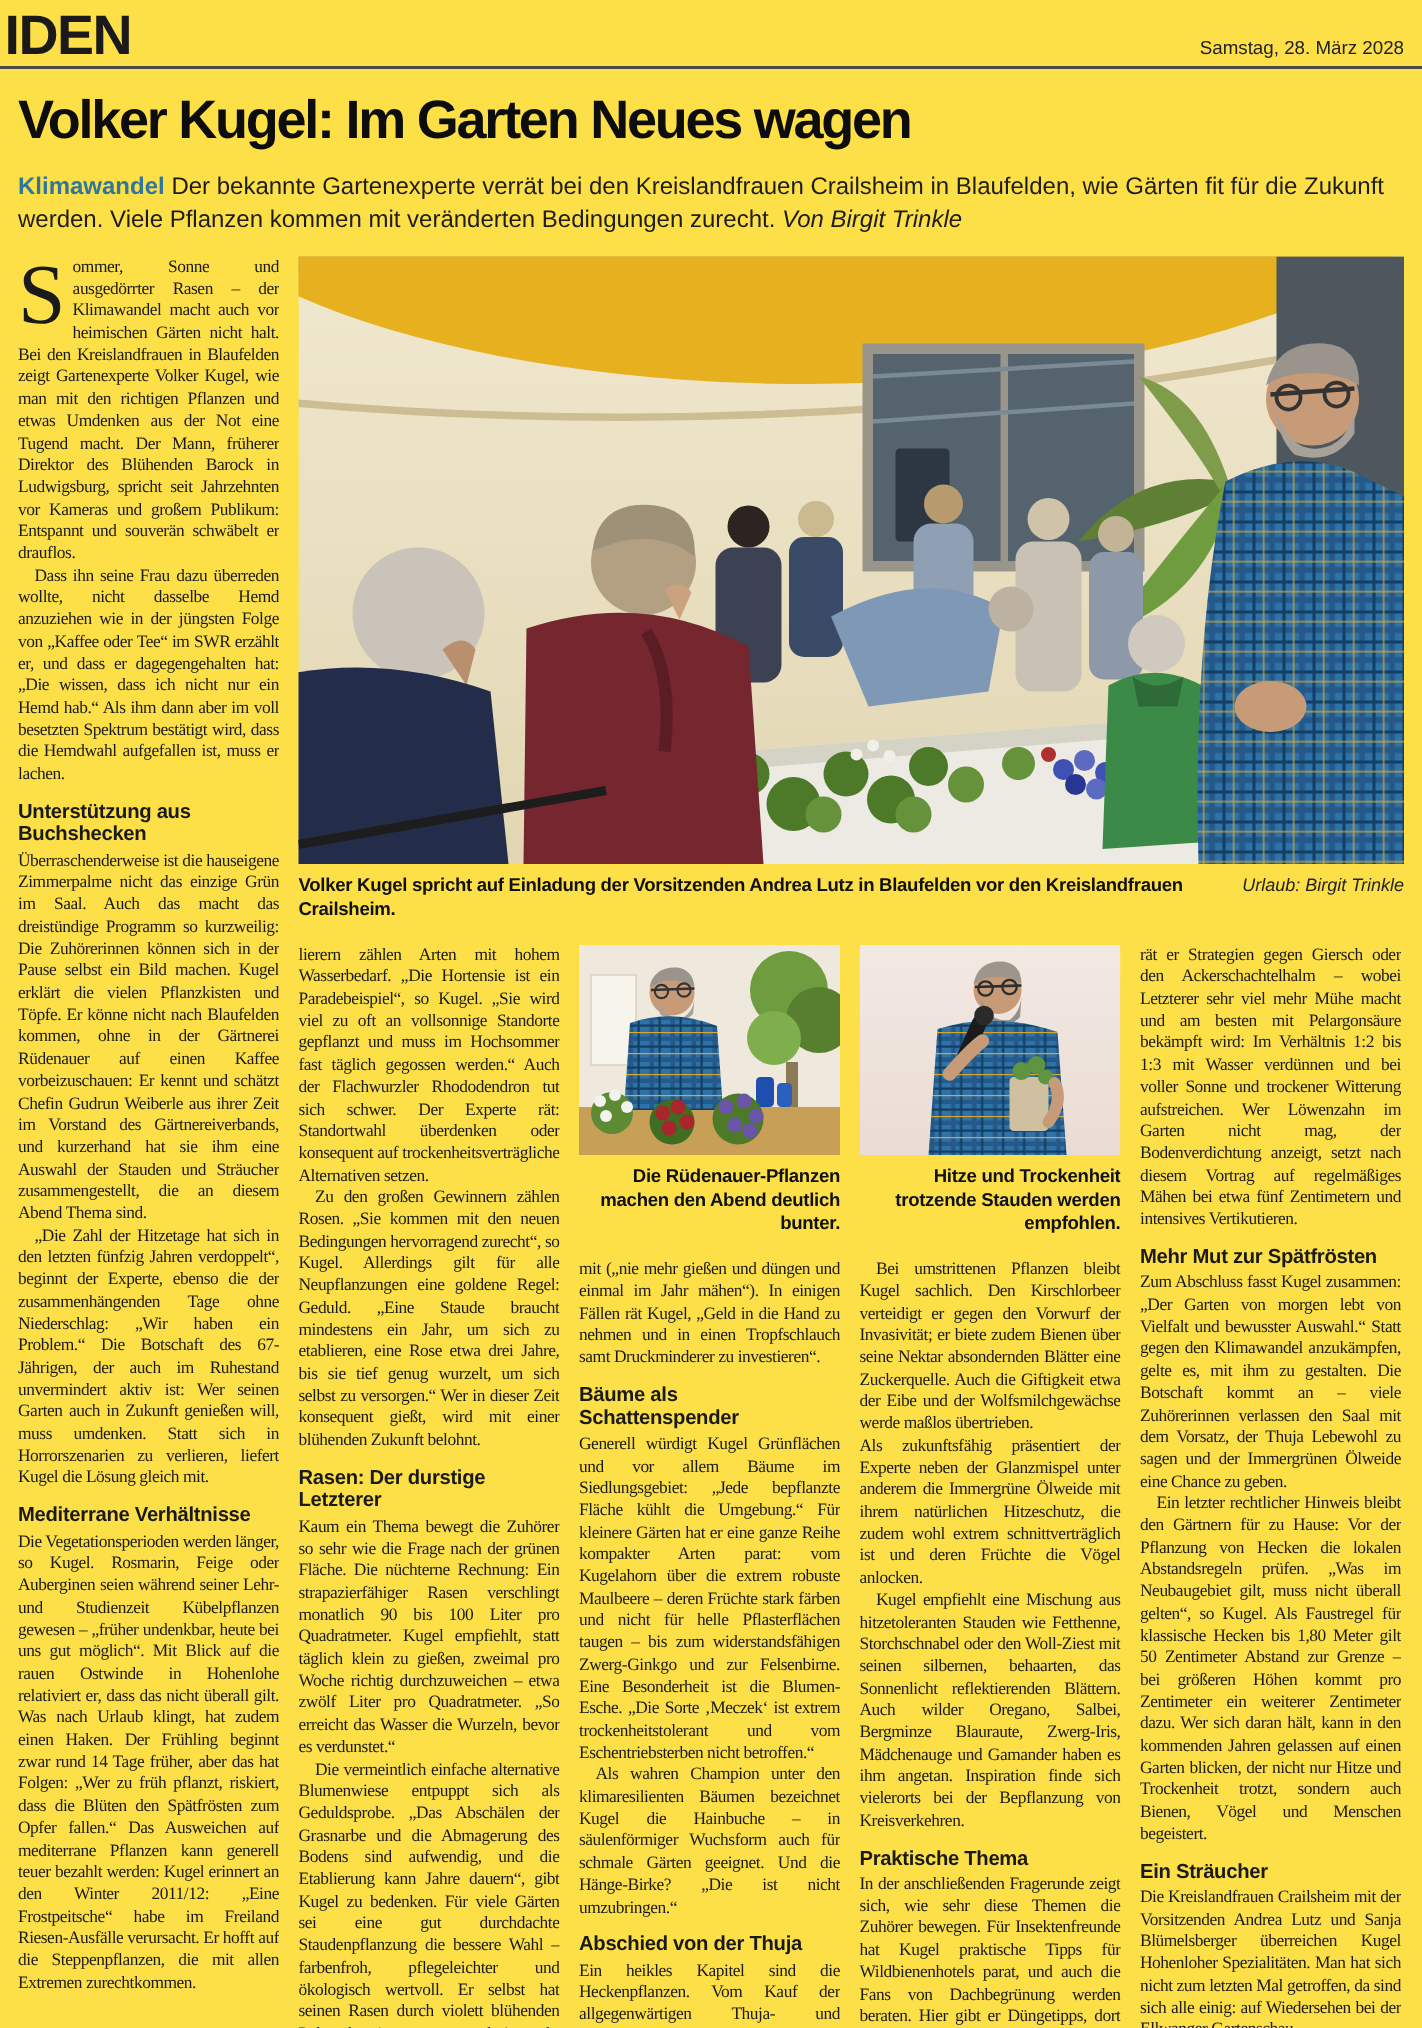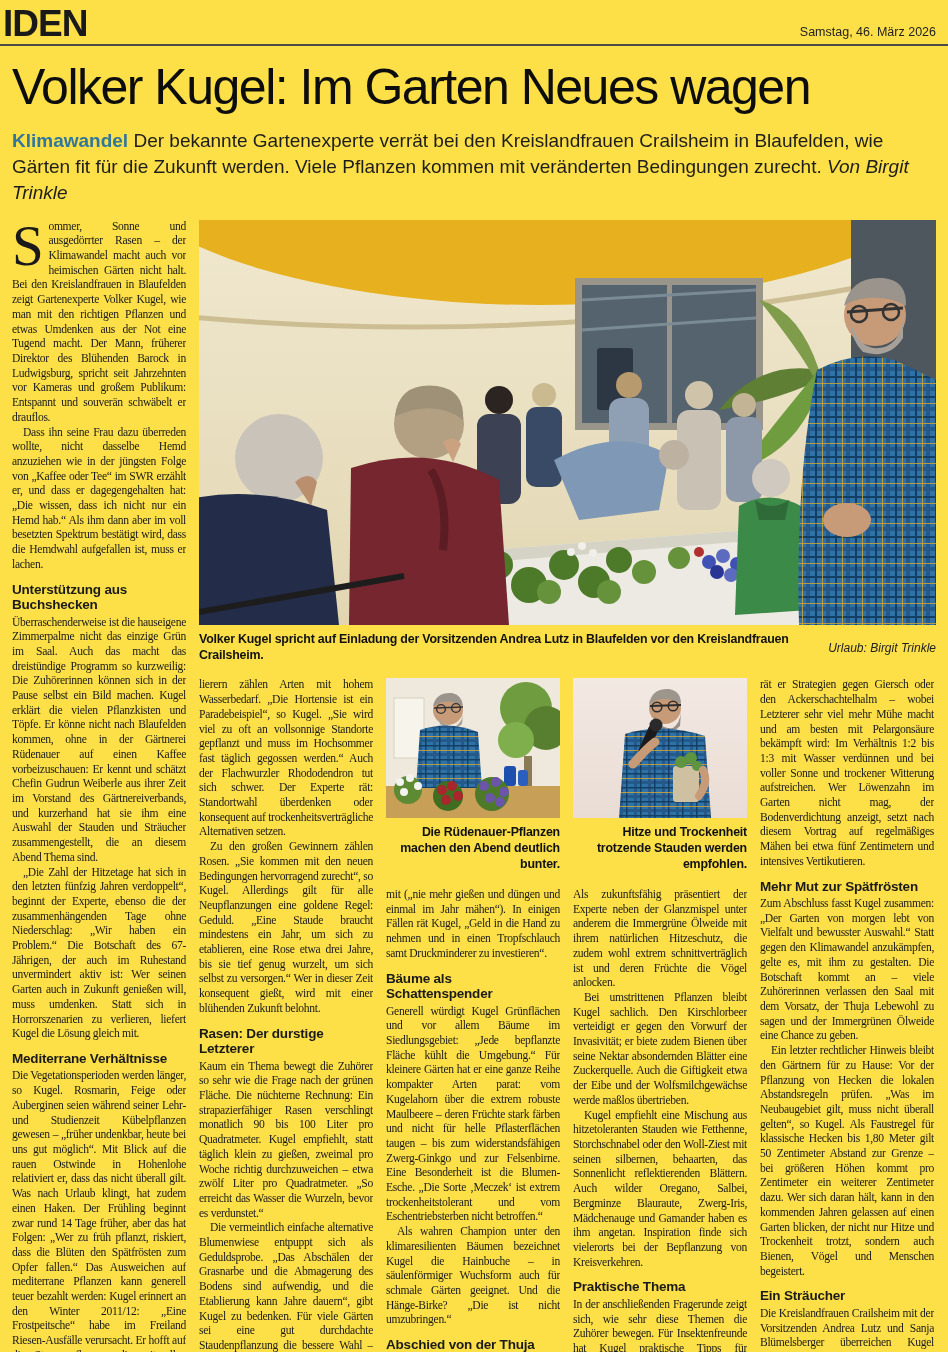--- a/index.html
+++ b/index.html
@@ -5,55 +5,55 @@
   html,body{margin:0;padding:0;background:#fff;}
   .page{position:relative;width:948px;height:1352px;overflow:hidden;background:#fde047;
         font-family:"Liberation Serif",serif;color:#1a1a1a;box-sizing:border-box;padding:0 12px;}
   
   .masthead{display:flex;justify-content:space-between;align-items:flex-end;
             border-bottom:2px solid #4a4a4a;height:44px;margin:0 -12px;padding:0 12px;}
   .section-name{font-family:"Liberation Sans",sans-serif;font-weight:bold;font-size:37px;
                 letter-spacing:-1px;margin-left:-9px;line-height:40px;}
   .issue-date{font-family:"Liberation Sans",sans-serif;font-size:12.5px;color:#222;padding-bottom:5px;}
   
-  .headline{font-family:"Liberation Sans",sans-serif;font-weight:normal;font-size:50px;
+  .headline{font-family:"Liberation Sans",sans-serif;font-weight:bold;font-size:36px;
             letter-spacing:-1.5px;margin:16px 0 0 0;line-height:1.02;color:#0d0d0d;}
-  .kicker{font-family:"Liberation Sans",sans-serif;font-size:19px;line-height:1.38;
+  .kicker{font-family:"Liberation Sans",sans-serif;font-size:16px;line-height:1.38;
           margin:15px 0 0 0;color:#1d1d1d;}
   .kicker-label{color:var(--accent,#31769b);font-weight:bold;}
   .byline{font-style:italic;}
   
   .content{display:flex;gap:13px;margin-top:13px;}
   .col{width:174px;flex:0 0 auto;font-size:11.6px;line-height:14.7px;text-align:justify;
        letter-spacing:-0.3px;hyphens:auto;overflow:hidden;}
   .right{flex:1 1 auto;min-width:0;}
   .lower{display:flex;gap:13px;margin-top:15px;}
   .para{margin:0;}
   .para.indent{text-indent:11px;}
   .subhead{font-family:"Liberation Sans",sans-serif;font-weight:bold;font-size:13.5px;
            letter-spacing:-0.2px;margin:9px 0 3px 0;text-align:left;line-height:1.15;}
   .dropcap{float:left;font-size:57px;line-height:46px;padding:3px 5px 0 0;font-family:"Liberation Serif",serif;}
   
   figure{margin:0;}
   .main-photo svg{display:block;width:737px;height:405px;}
   .small-photo svg{display:block;width:174px;height:140px;}
-  .caption-row{display:flex;justify-content:space-between;align-items:center;margin-top:7px;}
+  .caption-row{display:flex;justify-content:space-between;align-items:flex-start;margin-top:7px;}
   .caption{font-family:"Liberation Sans",sans-serif;font-weight:bold;font-size:12.4px;
            line-height:1.28;color:#111;letter-spacing:-0.2px;}
   .credit{font-family:"Liberation Sans",sans-serif;font-style:italic;font-size:12px;color:#222;white-space:nowrap;}
   .caption.small{margin:7px 0 15px 0;text-align:right;}
 </style>
 </head>
 <body>
 
 <div class="page">
 
   <header class="masthead">
     <div class="section-name">IDEN</div>
-    <div class="issue-date">Samstag, 46. März 2026</div>
+    <div class="issue-date">Samstag, 28. März 2028</div>
   </header>
 
   <h1 class="headline">Volker Kugel: Im Garten Neues wagen</h1>
 
   <p class="kicker"><span class="kicker-label">Klimawandel</span><span> Der bekannte Gartenexperte verrät bei den Kreislandfrauen Crailsheim in Blaufelden, wie Gärten fit für die Zukunft werden. Viele Pflanzen kommen mit veränderten Bedingungen zurecht. </span><span class="byline">Von Birgit Trinkle</span></p>
 
   <div class="content">
 
     <div class="col">
         <p class="para"><span class="dropcap">S</span>ommer, Sonne und ausgedörrter Rasen – der Klimawandel macht auch vor heimischen Gärten nicht halt. Bei den Kreislandfrauen in Blaufelden zeigt Gartenexperte Volker Kugel, wie man mit den richtigen Pflanzen und etwas Umdenken aus der Not eine Tugend macht. Der Mann, früherer Direktor des Blühenden Barock in Ludwigsburg, spricht seit Jahrzehnten vor Kameras und großem Publikum: Entspannt und souverän schwäbelt er drauflos.</p>
@@ -306,22 +306,22 @@
                     <circle cx="108" cy="84" r="6"></circle>
                     <circle cx="118" cy="80" r="6"></circle>
                     <circle cx="124" cy="88" r="5"></circle>
                   </g>
                 <path d="M126,118 Q136,104 130,92" stroke="#c79b77" stroke-width="8" fill="none" stroke-linecap="round"></path>
               </g>
             </svg>
           </figure>
           <div class="caption small">Hitze und Trockenheit trotzende Stauden werden empfohlen.</div>
           <div>
+              <p class="para indent">Bei umstrittenen Pflanzen bleibt Kugel sachlich. Den Kirschlorbeer verteidigt er gegen den Vorwurf der Invasivität; er biete zudem Bienen über seine Nektar absondernden Blätter eine Zuckerquelle. Auch die Giftigkeit etwa der Eibe und der Wolfsmilchgewächse werde maßlos übertrieben.</p>
               <p class="para">Als zukunftsfähig präsentiert der Experte neben der Glanzmispel unter anderem die Immergrüne Ölweide mit ihrem natürlichen Hitzeschutz, die zudem wohl extrem schnittverträglich ist und deren Früchte die Vögel anlocken.</p>
-              <p class="para indent">Bei umstrittenen Pflanzen bleibt Kugel sachlich. Den Kirschlorbeer verteidigt er gegen den Vorwurf der Invasivität; er biete zudem Bienen über seine Nektar absondernden Blätter eine Zuckerquelle. Auch die Giftigkeit etwa der Eibe und der Wolfsmilchgewächse werde maßlos übertrieben.</p>
               <p class="para indent">Kugel empfiehlt eine Mischung aus hitzetoleranten Stauden wie Fetthenne, Storchschnabel oder den Woll-Ziest mit seinen silbernen, behaarten, das Sonnenlicht reflektierenden Blättern. Auch wilder Oregano, Salbei, Bergminze Blauraute, Zwerg-Iris, Mädchenauge und Gamander haben es ihm angetan. Inspiration finde sich vielerorts bei der Bepflanzung von Kreisverkehren.</p>
               <h3 class="subhead">Praktische Thema</h3>
               <p class="para">In der anschließenden Fragerunde zeigt sich, wie sehr diese Themen die Zuhörer bewegen. Für Insektenfreunde hat Kugel praktische Tipps für Wildbienenhotels parat, und auch die Fans von Dachbegrünung werden beraten. Hier gibt er Düngetipps, dort ver-</p>
             </div>
         </div>
 
         <div class="col">
             <p class="para">rät er Strategien gegen Giersch oder den Ackerschachtelhalm – wobei Letzterer sehr viel mehr Mühe macht und am besten mit Pelargonsäure bekämpft wird: Im Verhältnis 1:2 bis 1:3 mit Wasser verdünnen und bei voller Sonne und trockener Witterung aufstreichen. Wer Löwenzahn im Garten nicht mag, der Bodenverdichtung anzeigt, setzt nach diesem Vortrag auf regelmäßiges Mähen bei etwa fünf Zentimetern und intensives Vertikutieren.</p>
             <h3 class="subhead">Mehr Mut zur Spätfrösten</h3>
             <p class="para">Zum Abschluss fasst Kugel zusammen: „Der Garten von morgen lebt von Vielfalt und bewusster Auswahl.“ Statt gegen den Klimawandel anzukämpfen, gelte es, mit ihm zu gestalten. Die Botschaft kommt an – viele Zuhörerinnen verlassen den Saal mit dem Vorsatz, der Thuja Lebewohl zu sagen und der Immergrünen Ölweide eine Chance zu geben.</p>

